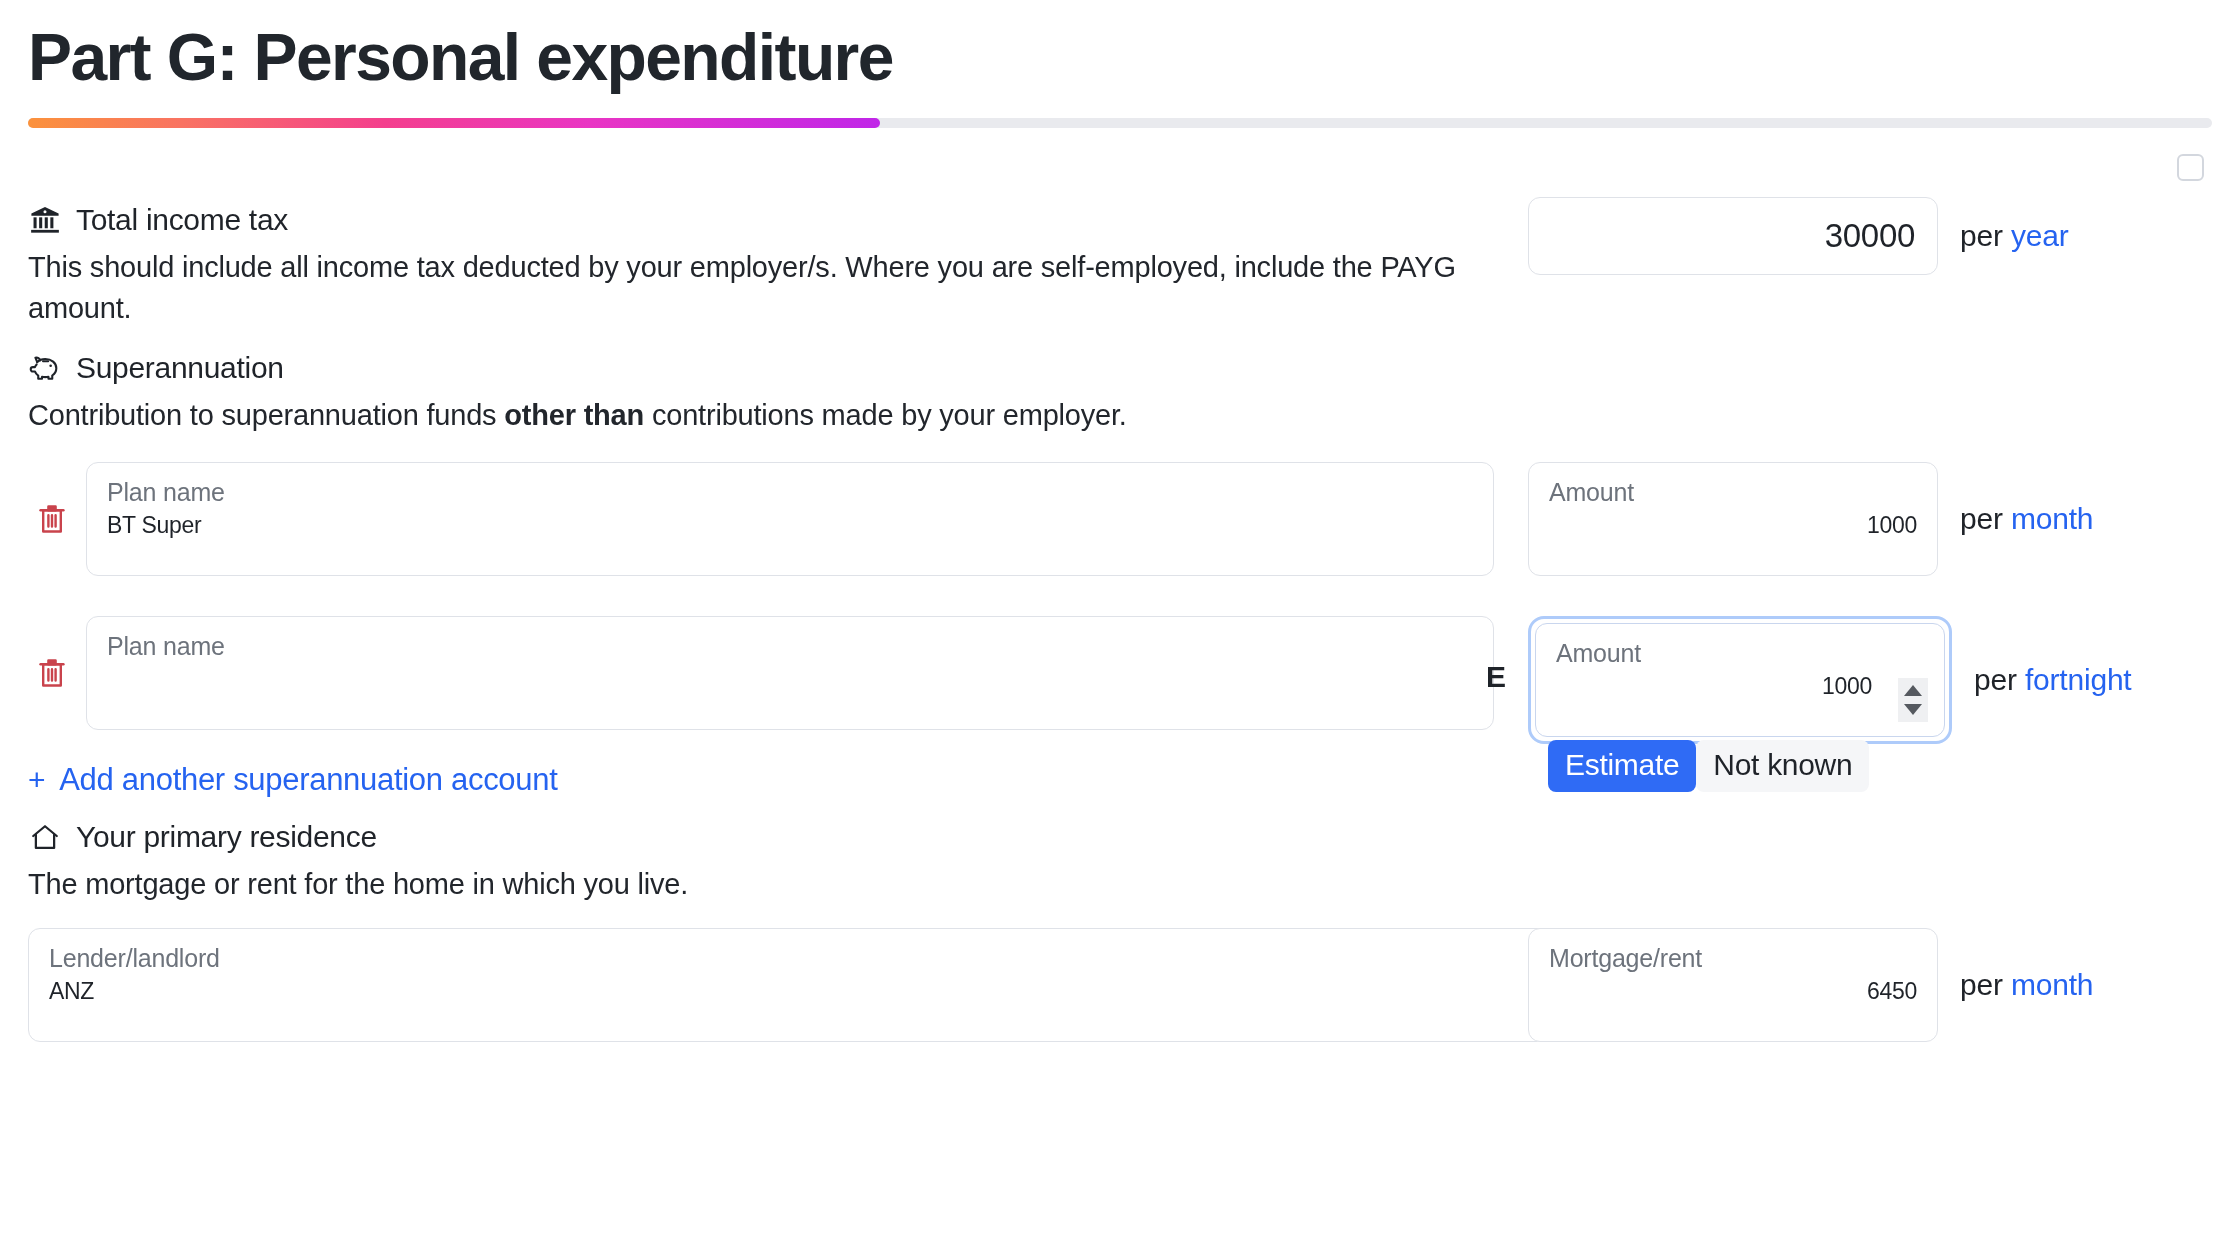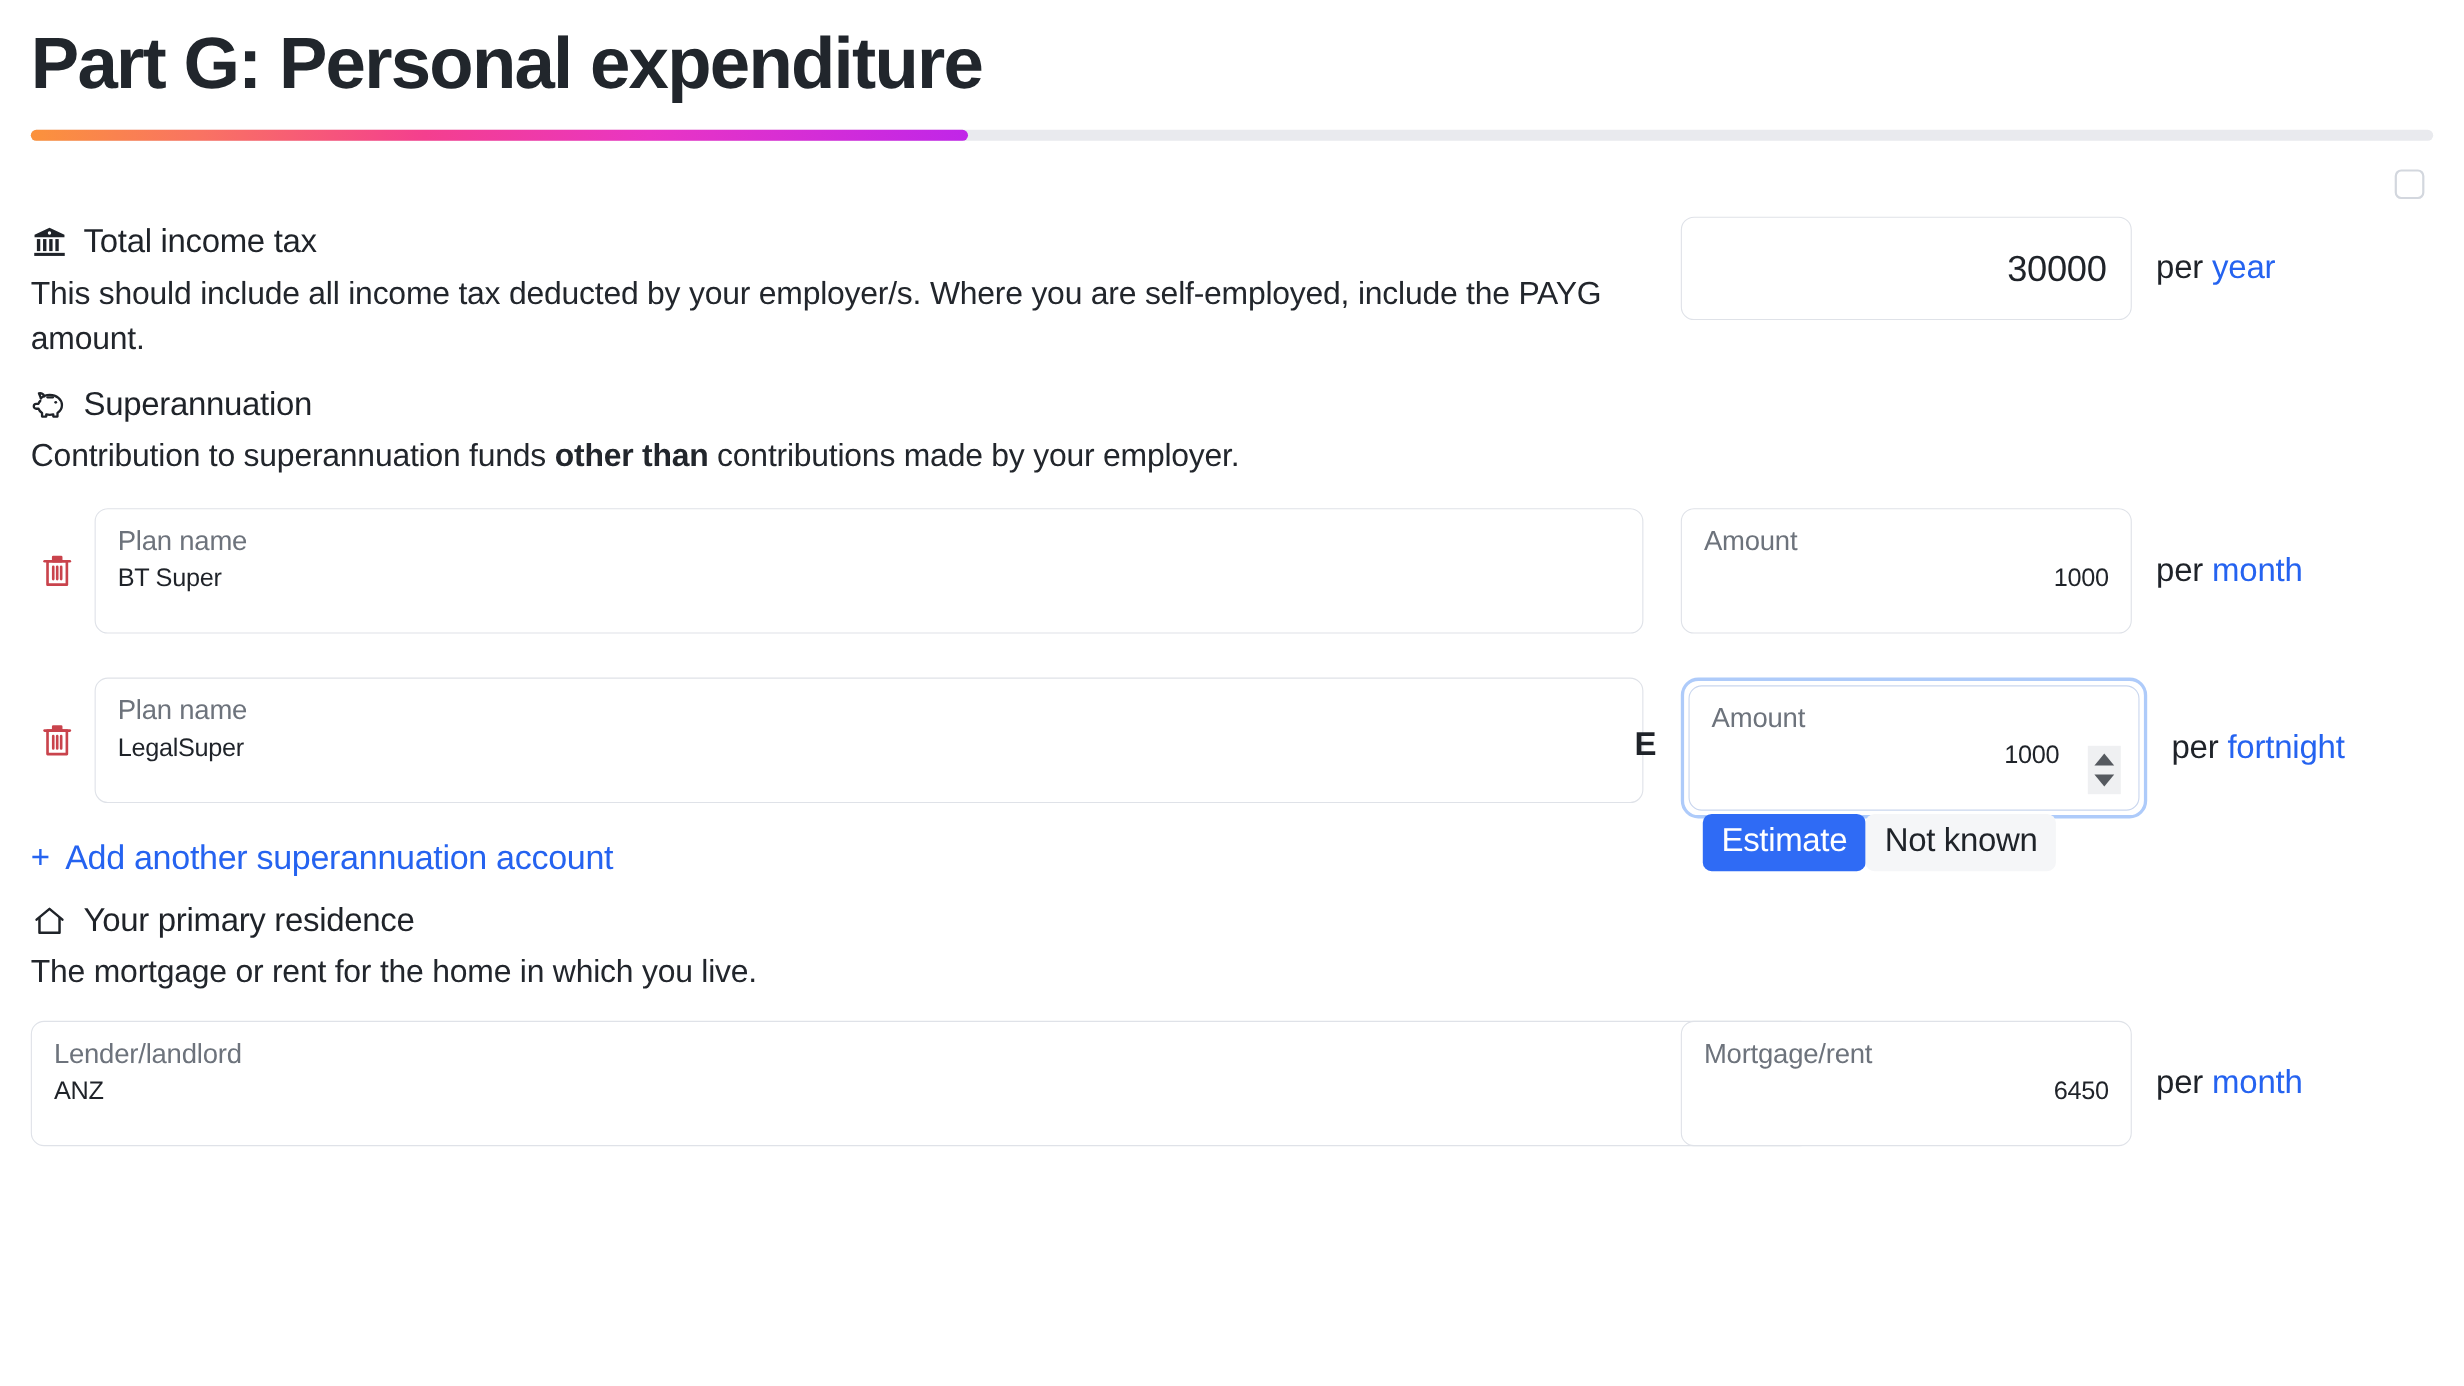--- a/index.html
+++ b/index.html
@@ -152,21 +152,21 @@
     margin-left: 22px;
     white-space: nowrap;
   }
   .per-text .freq {
     color: #2563f0;
   }
 
   
   .simple-num-field {
     width: 410px;
-    height: 94px;
+    height: 78px;
     border: 1.6px solid #dfe2e8;
     border-radius: 12px;
     background: #fff;
     display: flex;
     align-items: center;
     justify-content: flex-end;
     padding: 0 22px;
     font-size: 33px;
     color: #1f2329;
     letter-spacing: -0.3px;
@@ -385,21 +385,20 @@
         <span class="trash-btn">
           <svg width="30" height="32" viewBox="0 0 22 24" fill="none" stroke="#c9434c" stroke-width="1.8" stroke-linecap="round" stroke-linejoin="round">
             <path d="M2.4 5.4h17.2"></path>
             <path d="M8.3 2.6h5.4v2.8H8.3z" fill="#c9434c"></path>
             <path d="M4.4 5.4h13.2v16H4.4z"></path>
             <path d="M8.3 9.2v8.4M11 9.2v8.4M13.7 9.2v8.4"></path>
           </svg>
         </span>
         <div class="txt-field plan-field">
           <div class="f-label">Plan name</div>
-          <div class="f-value">LegalSuper</div>
         </div>
       </div>
 
       <div class="super-right">
         <div class="focused-stack">
           <span class="estimate-ghost">E</span>
           <div class="focus-wrap">
             <div class="txt-field amount-field">
               <div class="f-label">Amount</div>
               <div class="f-value num num-with-spinner">1000</div>

